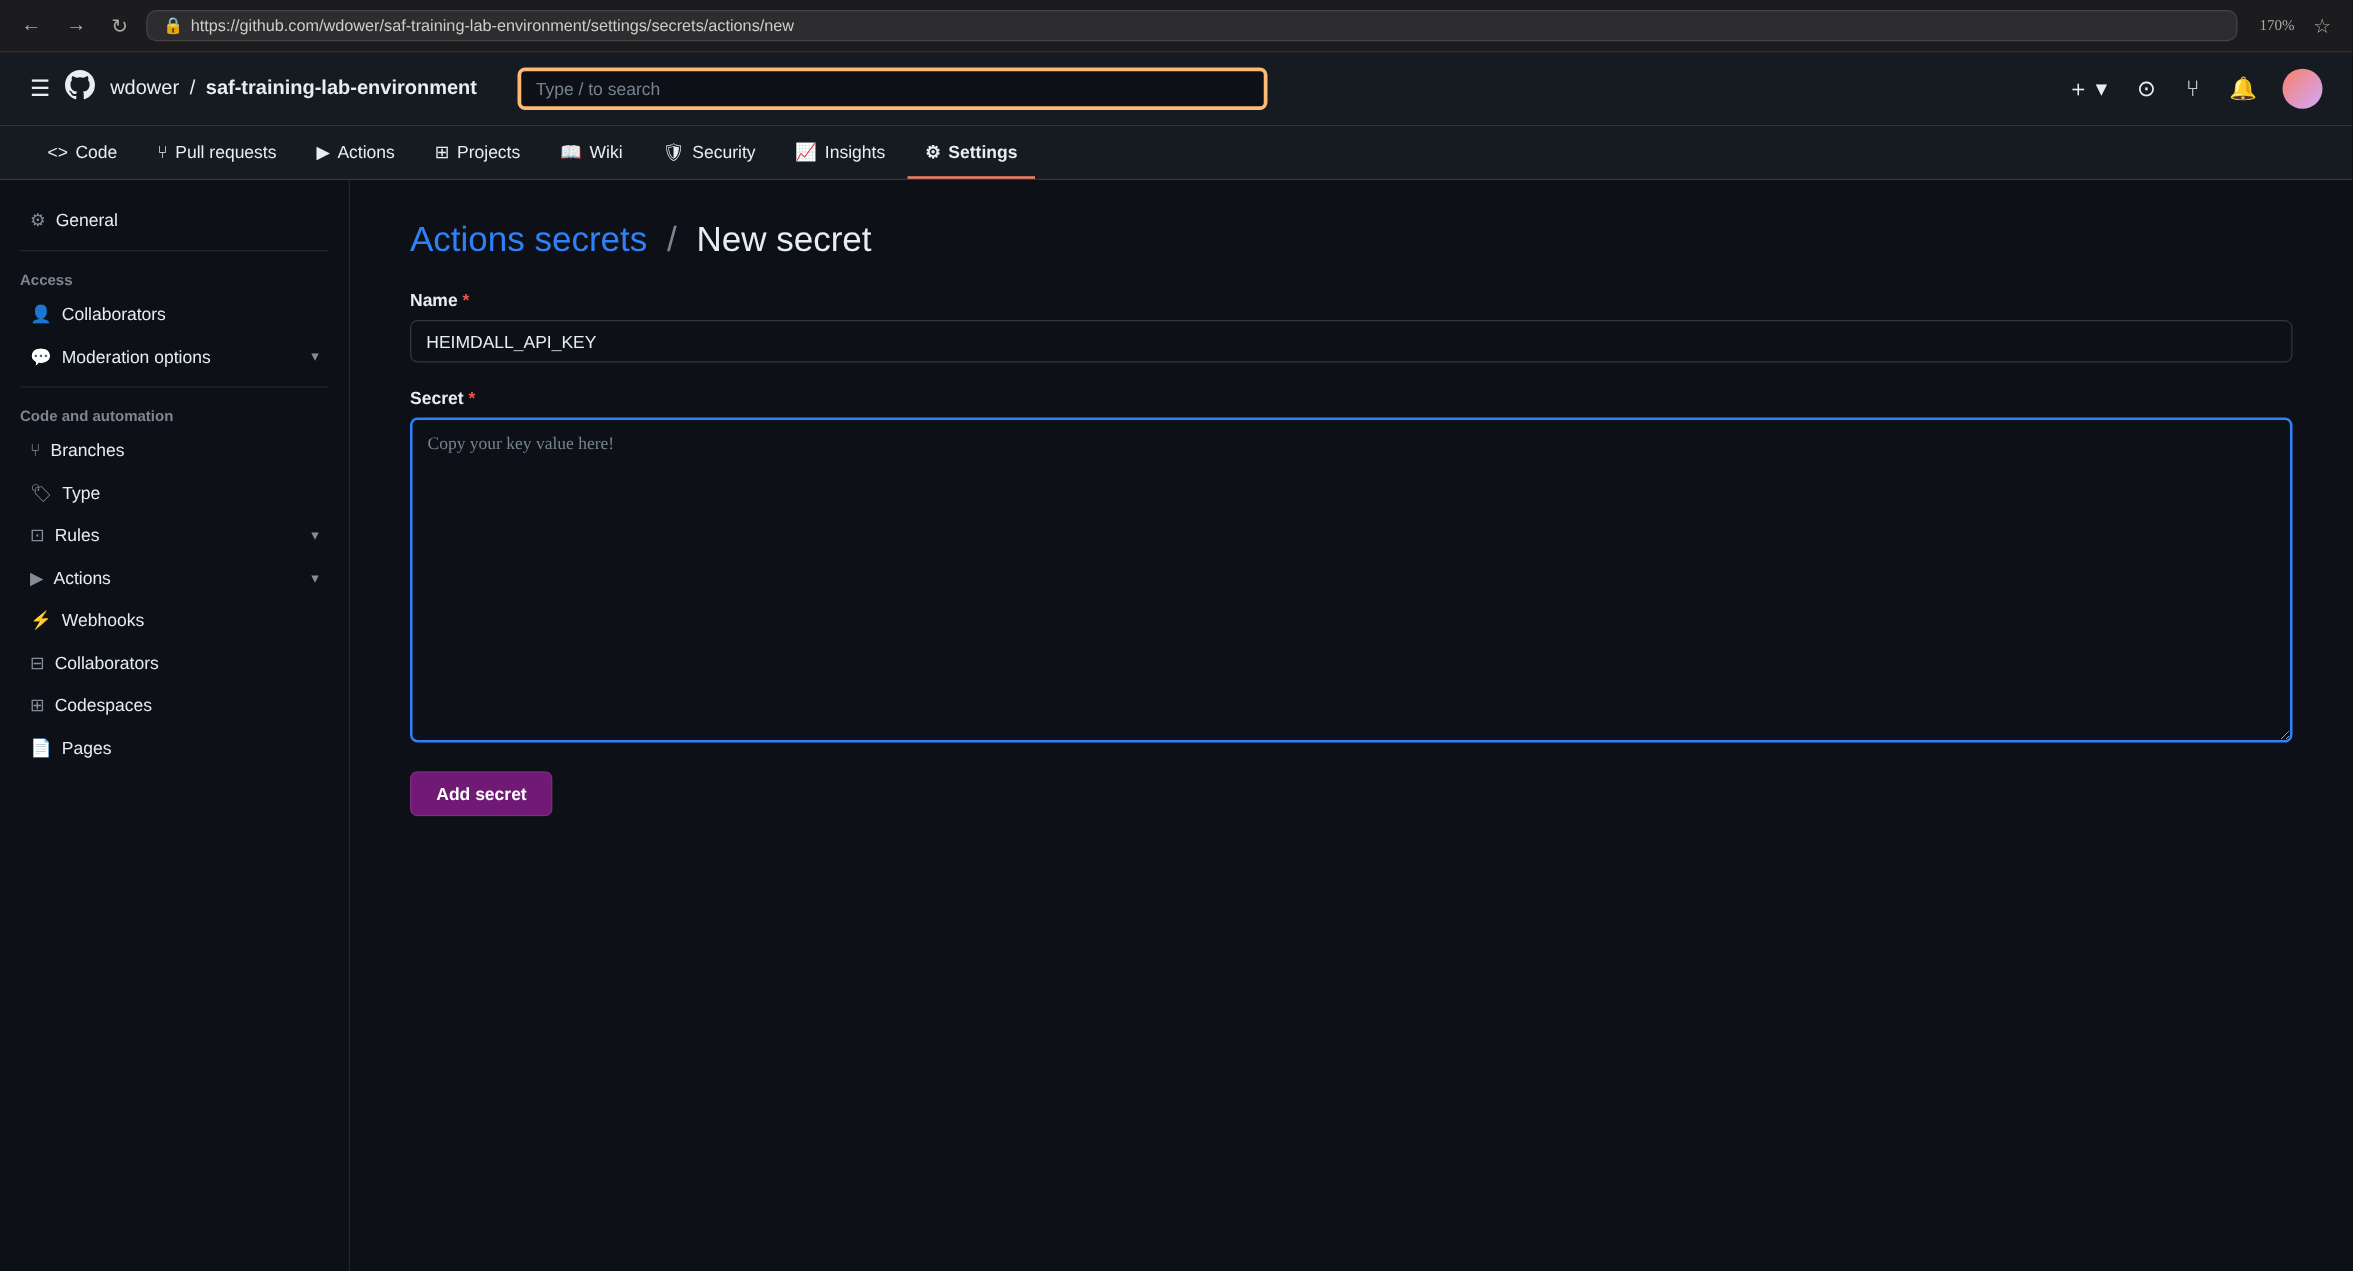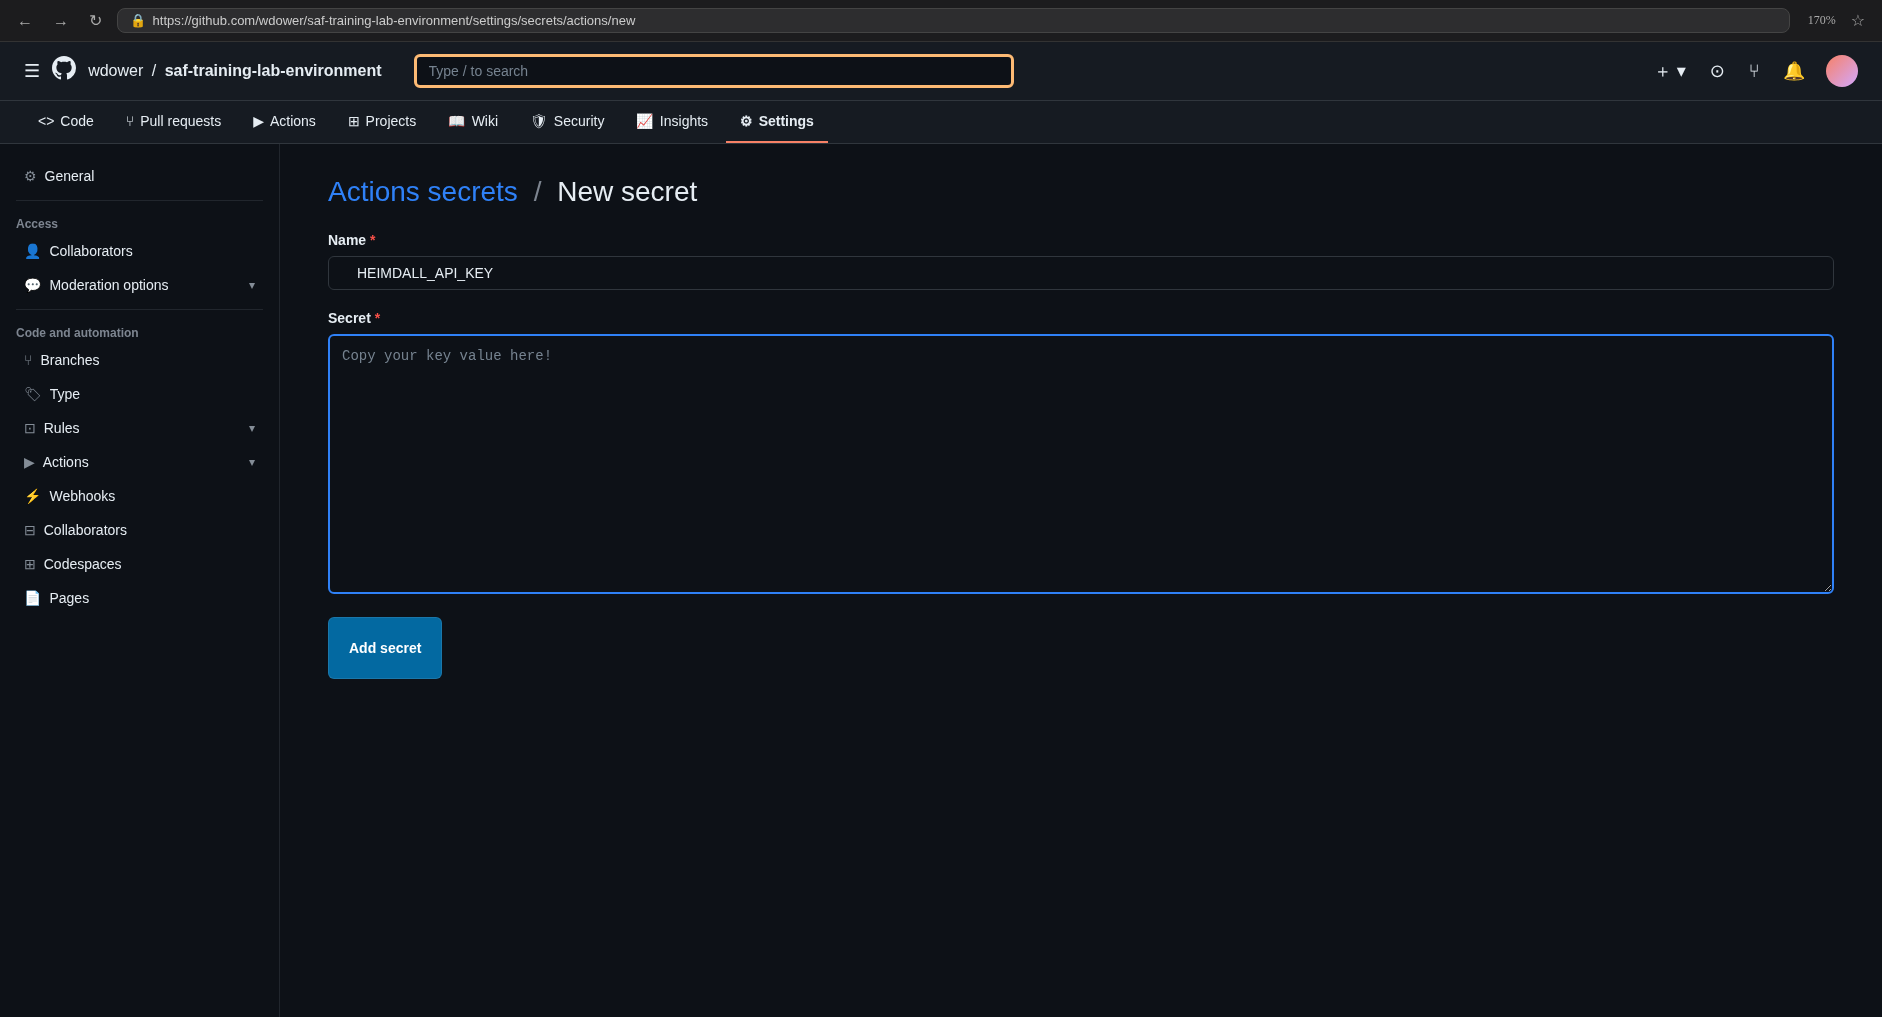--- a/index.html
+++ b/index.html
@@ -244,48 +244,48 @@
       margin-top: 20px;
     }
     .form-label .required {
       color: #f85149;
     }
     .form-input {
       width: 100%;
       background: #0d1117;
       border: 1px solid #30363d;
       border-radius: 6px;
-      padding: 8px 28px;
+      padding: 8px 12px;
       color: #e6edf3;
       font-size: 14px;
       outline: none;
     }
     .form-textarea {
       width: 100%;
       background: #0d1117;
       border: 2px solid #2f81f7;
       border-radius: 6px;
       padding: 12px;
       color: #e6edf3;
       font-size: 14px;
       outline: none;
       resize: vertical;
       min-height: 260px;
-      font-family: Liberation Mono, monospace;
+      font-family: Liberation Serif, serif;
     }
     .form-textarea::placeholder { color: #768390; }
 
     .add-secret-btn {
-      background: #0369a1;
+      background: #701a75;
       border: 1px solid rgba(240,246,252,0.1);
       border-radius: 6px;
       color: #fff;
       font-size: 14px;
       font-weight: 600;
-      padding: 22px 20px;
+      padding: 9px 20px;
       cursor: pointer;
     }
   </style>
 </head>
 <body>
 
 <div class="browser-chrome">
   <button class="browser-nav-btn">←</button>
   <button class="browser-nav-btn">→</button>
   <button class="browser-nav-btn">↻</button>

